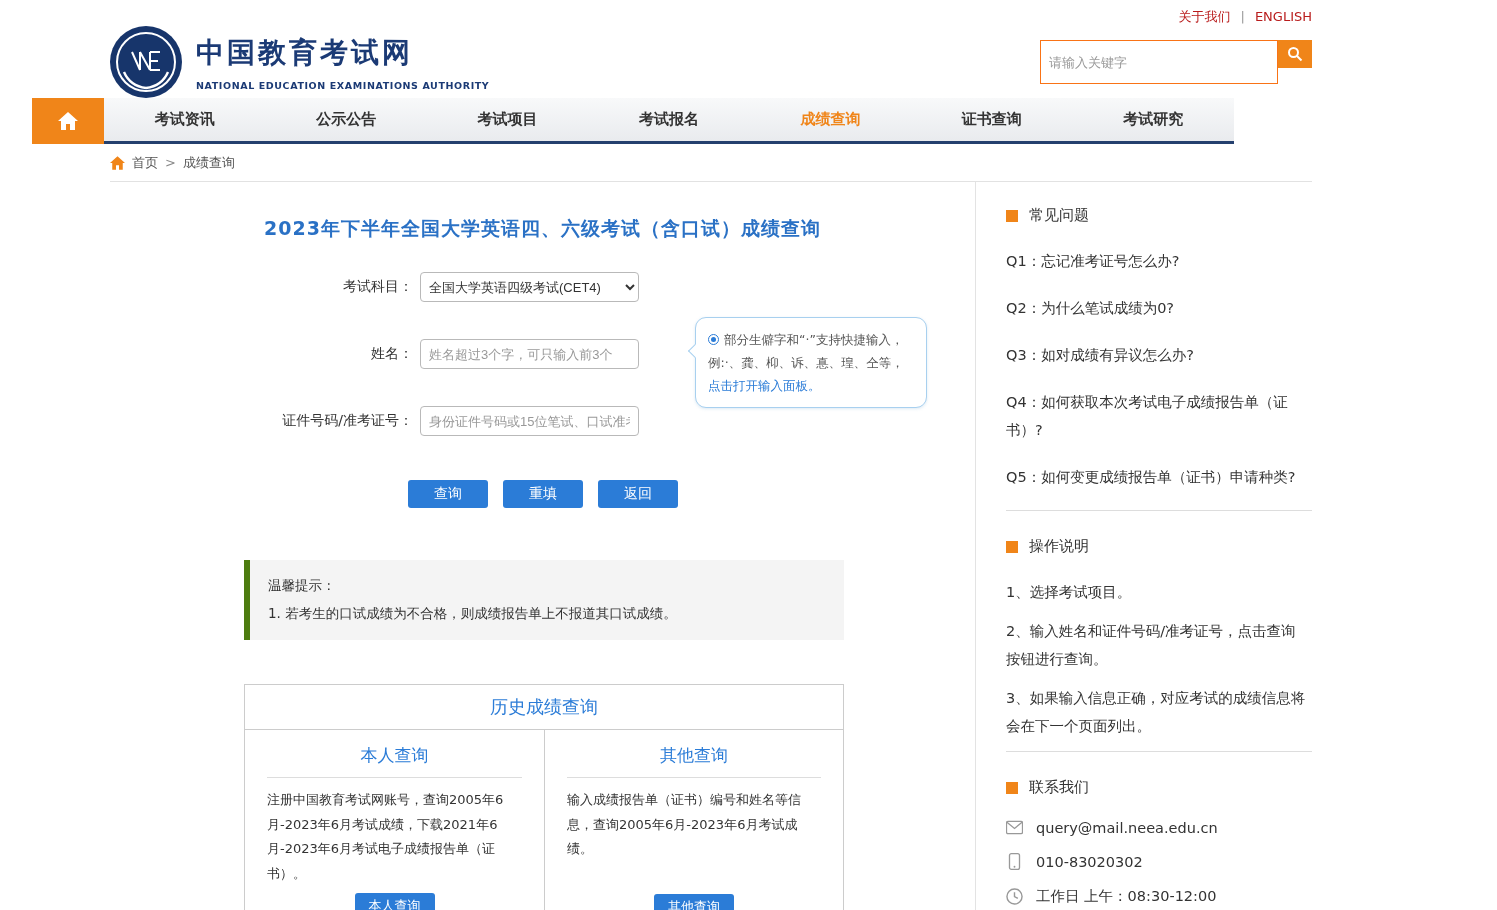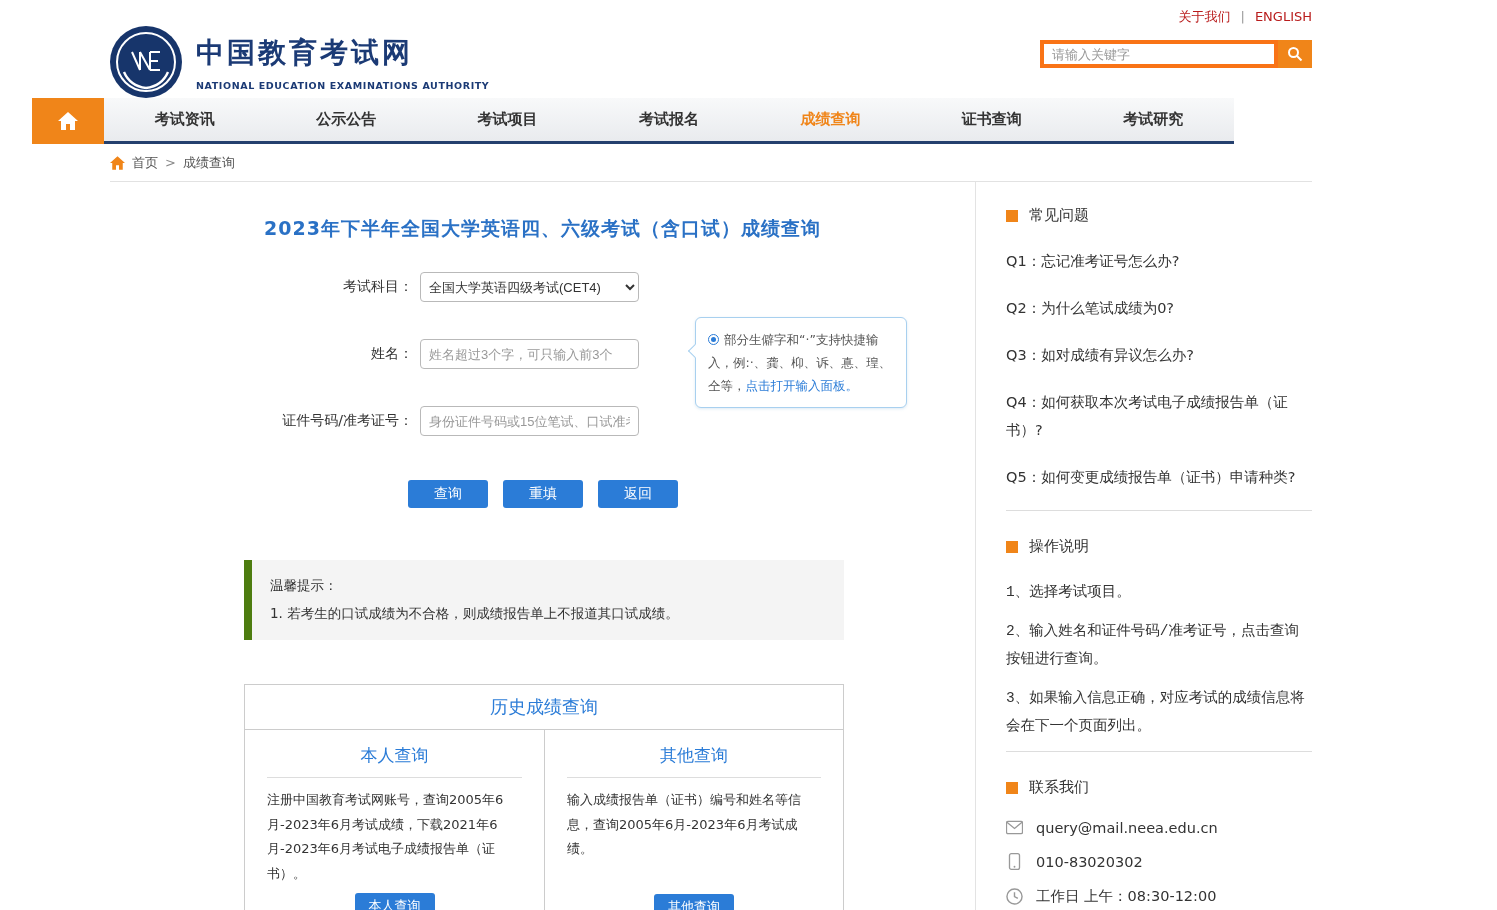--- a/index.html
+++ b/index.html
@@ -12,21 +12,21 @@
   .topbar a { color:#b91c1c; text-decoration:none; cursor:pointer; }
   .topbar .sep { margin:0 10px; color:#999; }
 
   
   .header-row { display:flex; justify-content:space-between; align-items:flex-start; height:72px; }
   .brand { display:flex; align-items:center; gap:14px; cursor:pointer; }
   .logo { width:72px; height:72px; }
   .brand-text .site-title { font-size:28px; font-weight:bold; color:#1b3a75; letter-spacing:3px; }
   .brand-text .site-sub { font-size:9.5px; color:#1b3a75; letter-spacing:0.6px; margin-top:8px; font-weight:bold; }
   .search-box { display:flex; margin-top:14px; }
-  .search-box input { width:238px; height:28px; border:4px solid #f97316; padding:0 8px; font-size:13px; color:#333; outline:none; }
+  .search-box input { width:238px; height:44px; border:1px solid #f97316; padding:0 8px; font-size:13px; color:#333; outline:none; }
   .search-box input::placeholder { color:#999; }
   .search-btn { width:34px; height:28px; background:#f08519; border:none; cursor:pointer;
     display:flex; align-items:center; justify-content:center; }
 
   
   .nav { display:flex; height:46px; background:linear-gradient(#f8f9fa,#e9ebee);
     border-bottom:3px solid #24406e;margin-left:32px; }
   .nav-home { width:72px; height:46px; background:#f08519; display:flex; align-items:center; justify-content:center; cursor:pointer; }
   .nav-item { flex:1; display:flex; align-items:center; justify-content:center;
     font-size:15px; font-weight:bold; color:#333; cursor:pointer; }
@@ -47,38 +47,38 @@
   .page-title { margin-top:34px; text-align:center; color:#2a71c5; font-size:19px; font-weight:bold; letter-spacing:1px; }
   .query-form { margin-top:30px; }
   .form-row { display:flex; align-items:center; margin-bottom:37px; position:relative; }
   .form-label { width:310px; text-align:right; font-size:14px; color:#333; padding-right:7px; }
   .form-control { width:219px; height:30px; border:1px solid #b9b9b9; border-radius:4px;
     font-size:13px; color:#333; padding:0 8px; background:#fff; outline:none; }
   .form-control::placeholder { color:#999; }
   select.form-control { padding:0 4px; }
 
   
-  .tooltip { position:absolute; left:585px; top:-22px; width:212px; background:#fff;
-    border:1px solid #a8d0ef; border-radius:6px; padding:10px 12px; font-size:12.5px;
+  .tooltip { position:absolute; left:585px; top:-22px; width:232px; background:#fff;
+    border:1px solid #a8d0ef; border-radius:11px; padding:10px 12px; font-size:12.5px;
     color:#555; line-height:1.85; box-shadow:0 1px 3px rgba(120,170,210,.25); }
   .tooltip .arrow { position:absolute; left:-6px; top:28px; width:10px; height:10px; background:#fff;
     border-left:1px solid #a8d0ef; border-bottom:1px solid #a8d0ef; transform:rotate(45deg); }
   .radio-dot { display:inline-block; width:11px; height:11px; border:1px solid #2b7cd7; border-radius:50%;
     position:relative; vertical-align:-1px; margin-right:5px; }
   .radio-dot::after { content:""; position:absolute; left:2px; top:2px; width:5px; height:5px;
     background:#2b7cd7; border-radius:50%; }
   .tooltip a { color:#2b7cd7; text-decoration:none; cursor:pointer; }
 
   
   .btn-row { display:flex; gap:15px; margin:44px 0 0 298px; }
   .btn { width:80px; height:28px; background:#2b7cd7; color:#fff; border:none; border-radius:3px;
     font-size:14px; cursor:pointer; font-family:inherit; }
 
   
-  .notice { margin:52px 0 0 134px; width:600px; background:#f4f4f4; border-left:8px solid #4d7c0f;
+  .notice { margin:52px 0 0 134px; width:600px; background:#f4f4f4; border-left:6px solid #4d7c0f;
     padding:17px 18px; font-size:13.5px; color:#333; }
   .notice-title { margin-bottom:10px; }
 
   
   .history { margin:44px 0 0 134px; width:600px; border:1px solid #ccc; }
   .history-header { height:45px; border-bottom:1px solid #ccc; display:flex; align-items:center; justify-content:center; }
   .history-header span { color:#2b7cd7; font-size:18px; }
   .history-cols { display:flex; }
   .history-col { width:50%; padding:14px 22px 18px; }
   .history-col + .history-col { border-left:1px solid #ccc; }
@@ -88,21 +88,21 @@
   .hcol-btn-wrap { text-align:center; margin-top:6px; }
   .hcol-btn { width:80px; height:26px; background:#2b7cd7; color:#fff; border:none; border-radius:3px;
     font-size:13px; cursor:pointer; font-family:inherit; }
 
   
   .side-header { display:flex; align-items:center; gap:11px; margin-bottom:22px; }
   .side-square { width:12px; height:12px; background:#f08519; }
   .side-title { font-size:15px; color:#333; }
   .faq-item { font-size:14.5px; color:#333; line-height:28px; margin-bottom:19px; cursor:pointer; width:300px; }
   .side-divider { border:none; border-top:1px solid #ddd; margin:8px 0 26px; width:306px; }
-  .instr-item { font-size:14.5px; color:#333; line-height:28px; margin-bottom:11px; width:300px;font-family:Liberation Mono, monospace; }
+  .instr-item { font-size:14.5px; color:#333; line-height:28px; margin-bottom:11px; width:300px; }
   .contact-row { display:flex; align-items:center; gap:13px; margin-bottom:17px; font-size:14.5px; color:#333; }
   .contact-row .cicon { width:17px; height:17px; flex:0 0 auto; }
 </style>
 </head>
 <body>
 
 <div class="container topbar">
   <a>关于我们</a><span class="sep">|</span><a>ENGLISH</a>
 </div>
 

